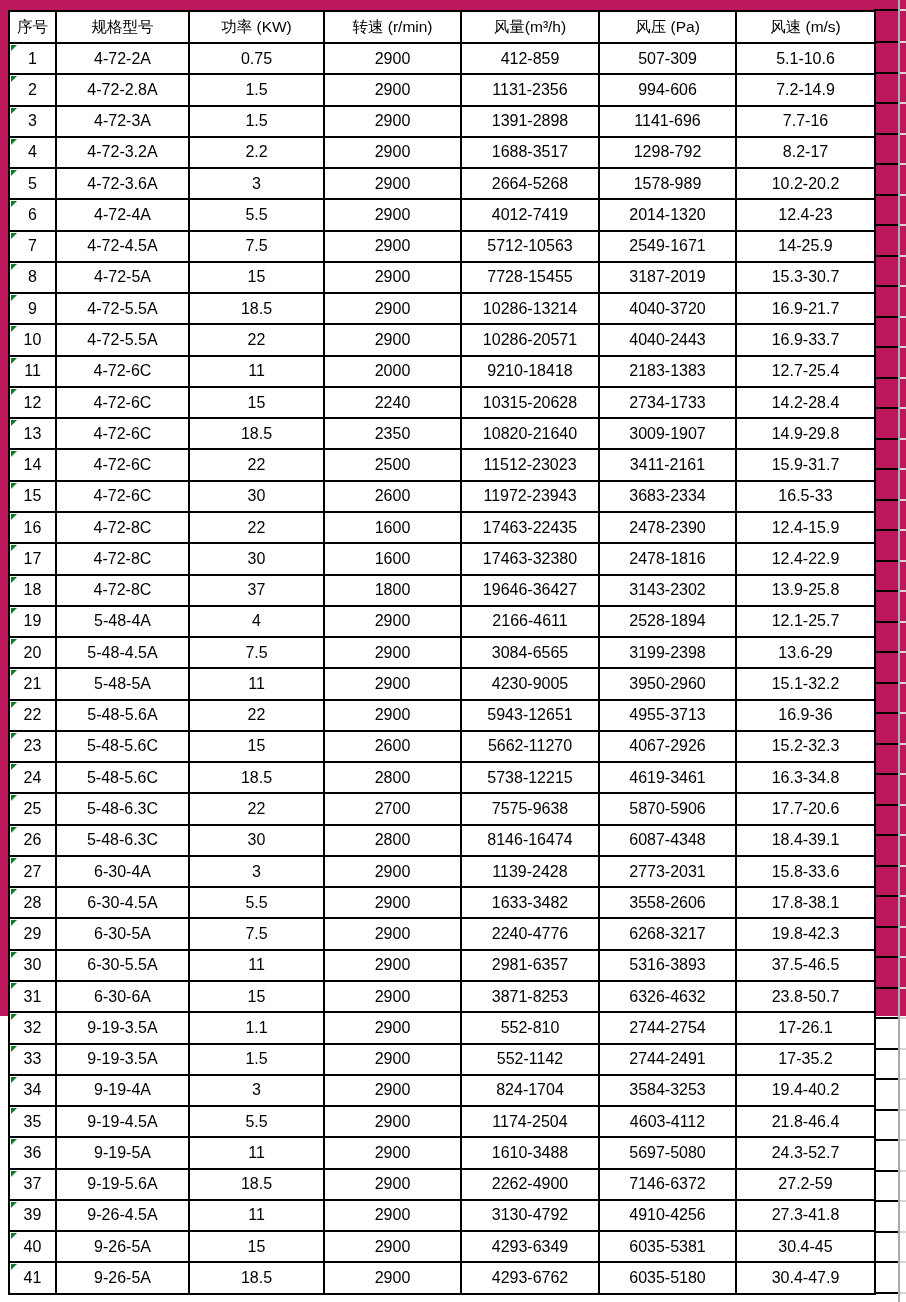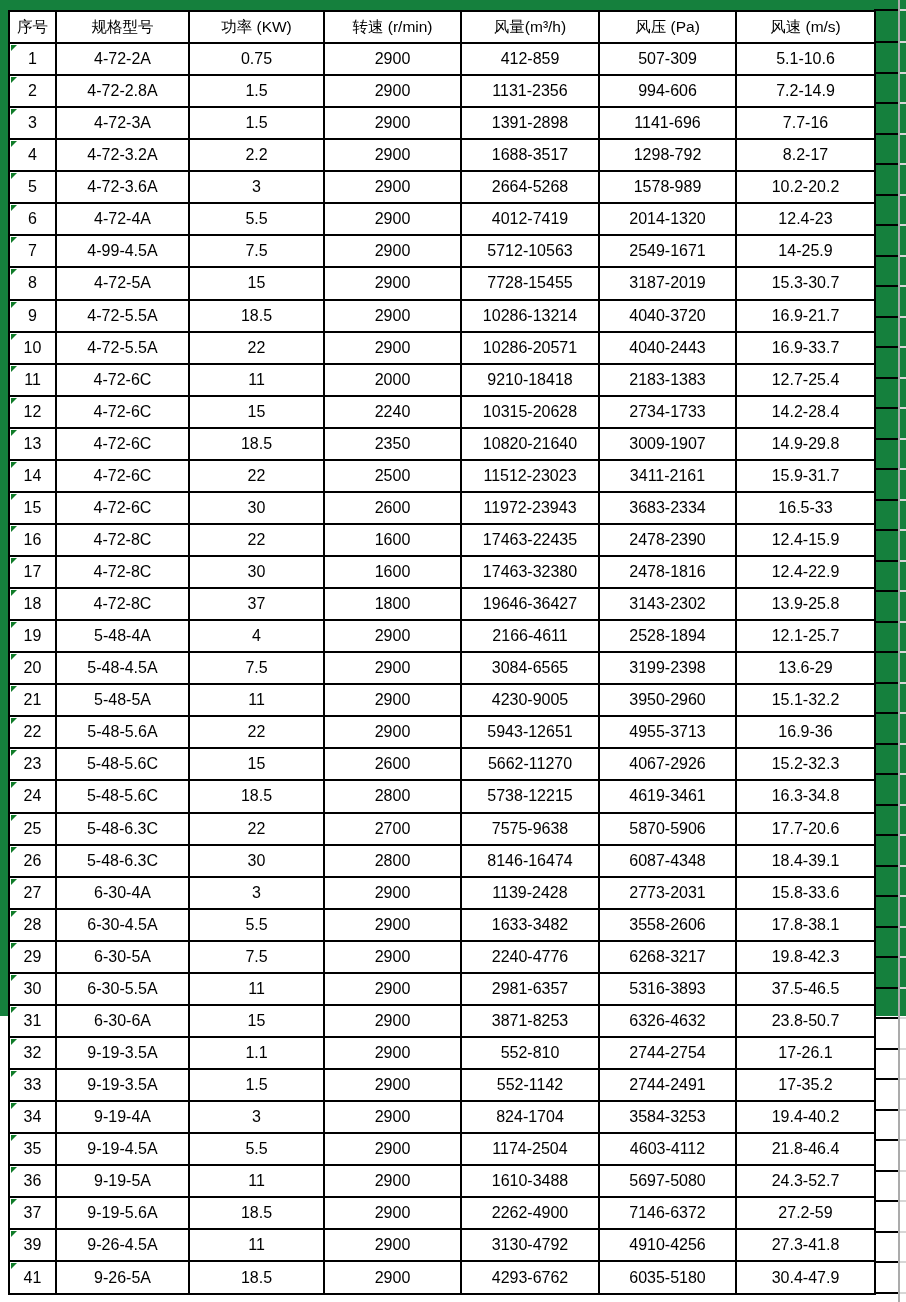--- a/index.html
+++ b/index.html
@@ -3,21 +3,21 @@
 <meta charset="utf-8">
 <style>
   html, body { margin: 0; padding: 0; }
   body {
     width: 906px; height: 1302px;
     background: #ffffff;
     font-family: "Liberation Sans", "DejaVu Sans", sans-serif;
     color: #000;
     overflow: hidden;
   }
-  .page { position: relative; width: 906px; height: 1016px; background: #15803d; }
+  .page { position: relative; width: 906px; height: 1016px; background: #be185d; }
 
   table.spec-table {
     position: absolute; left: 8px; top: 10px;
     width: 866px; height: 1285px;
     border-collapse: collapse; table-layout: fixed;
   }
   .spec-table th, .spec-table td {
     border: 2px solid #000;
     text-align: center; vertical-align: middle;
     font-weight: 400; font-size: 16px;
@@ -119,21 +119,21 @@
           <td><span class="err-tri" style="border-top-color: rgb(15, 123, 40);"></span><span>6</span></td>
           <td>4-72-4A</td>
           <td>5.5</td>
           <td>2900</td>
           <td>4012-7419</td>
           <td>2014-1320</td>
           <td>12.4-23</td>
         </tr>
         <tr>
           <td><span class="err-tri" style="border-top-color: rgb(15, 123, 40);"></span><span>7</span></td>
-          <td>4-99-4.5A</td>
+          <td>4-72-4.5A</td>
           <td>7.5</td>
           <td>2900</td>
           <td>5712-10563</td>
           <td>2549-1671</td>
           <td>14-25.9</td>
         </tr>
         <tr>
           <td><span class="err-tri" style="border-top-color: rgb(15, 123, 40);"></span><span>8</span></td>
           <td>4-72-5A</td>
           <td>15</td>
@@ -404,20 +404,29 @@
           <td>27.2-59</td>
         </tr>
         <tr>
           <td><span class="err-tri" style="border-top-color: rgb(15, 123, 40);"></span><span>39</span></td>
           <td>9-26-4.5A</td>
           <td>11</td>
           <td>2900</td>
           <td>3130-4792</td>
           <td>4910-4256</td>
           <td>27.3-41.8</td>
+        </tr>
+        <tr>
+          <td><span class="err-tri" style="border-top-color: rgb(15, 123, 40);"></span><span>40</span></td>
+          <td>9-26-5A</td>
+          <td>15</td>
+          <td>2900</td>
+          <td>4293-6349</td>
+          <td>6035-5381</td>
+          <td>30.4-45</td>
         </tr>
         <tr>
           <td><span class="err-tri" style="border-top-color: rgb(15, 123, 40);"></span><span>41</span></td>
           <td>9-26-5A</td>
           <td>18.5</td>
           <td>2900</td>
           <td>4293-6762</td>
           <td>6035-5180</td>
           <td>30.4-47.9</td>
         </tr>

